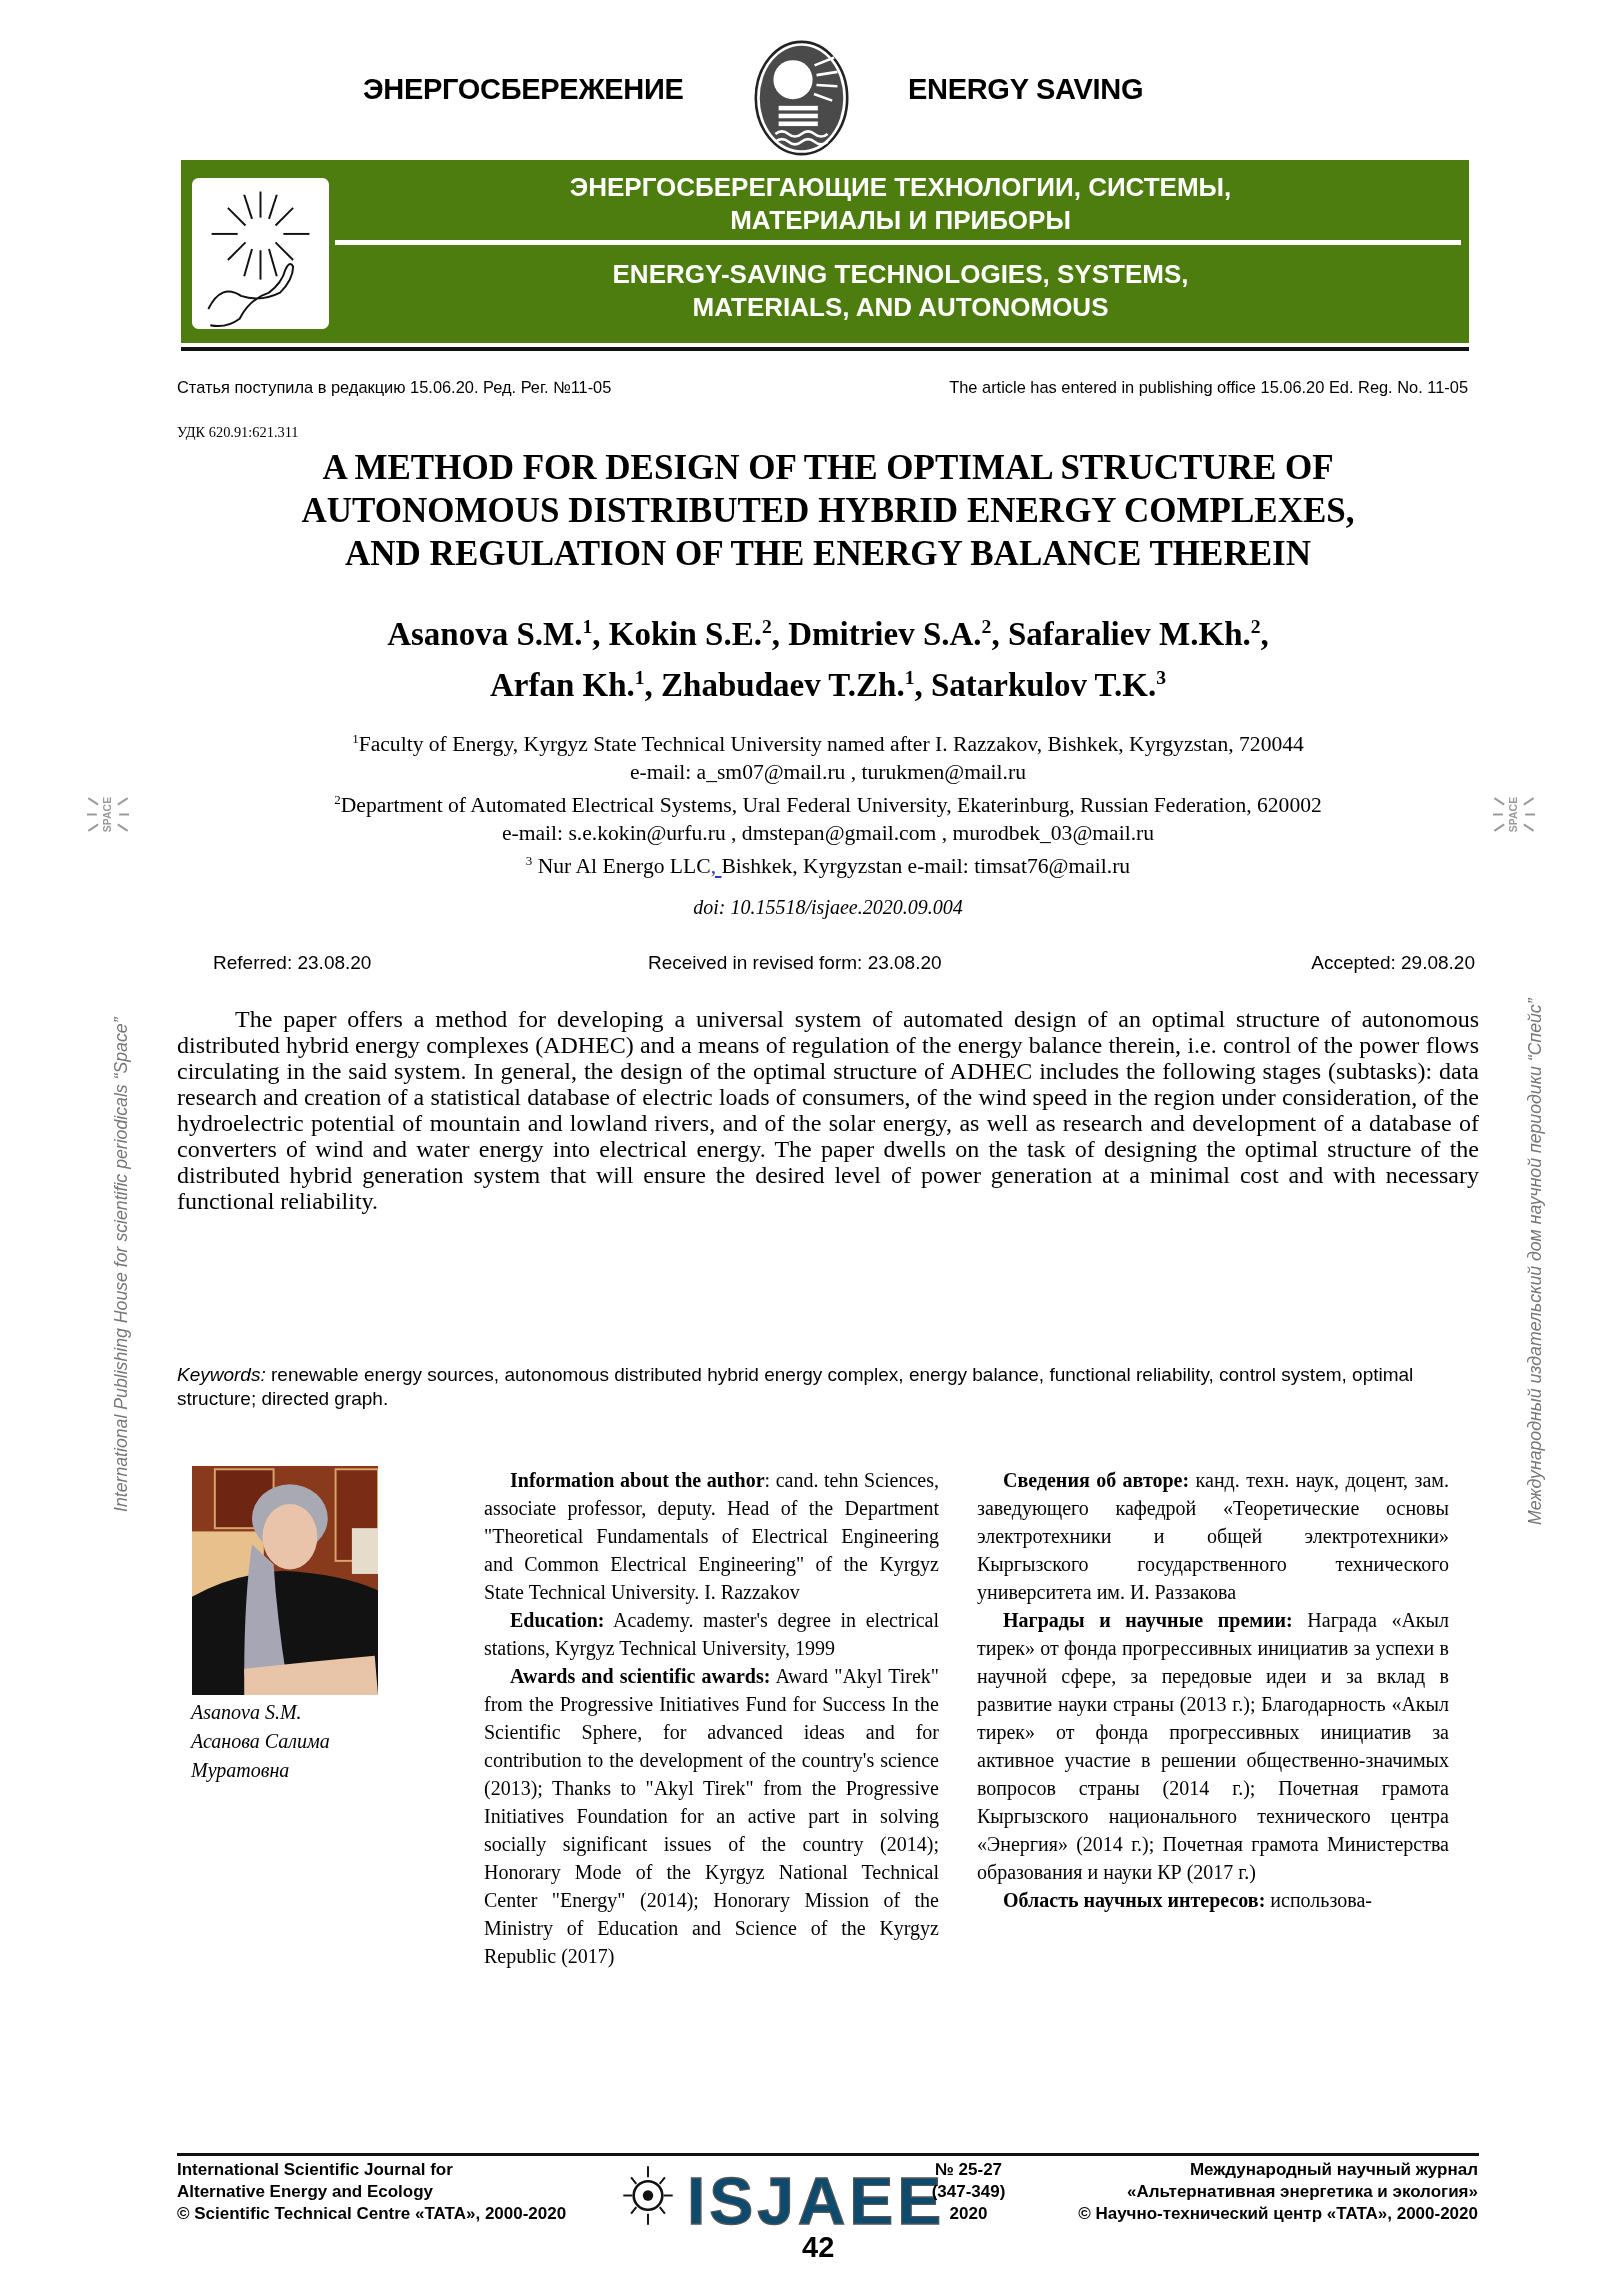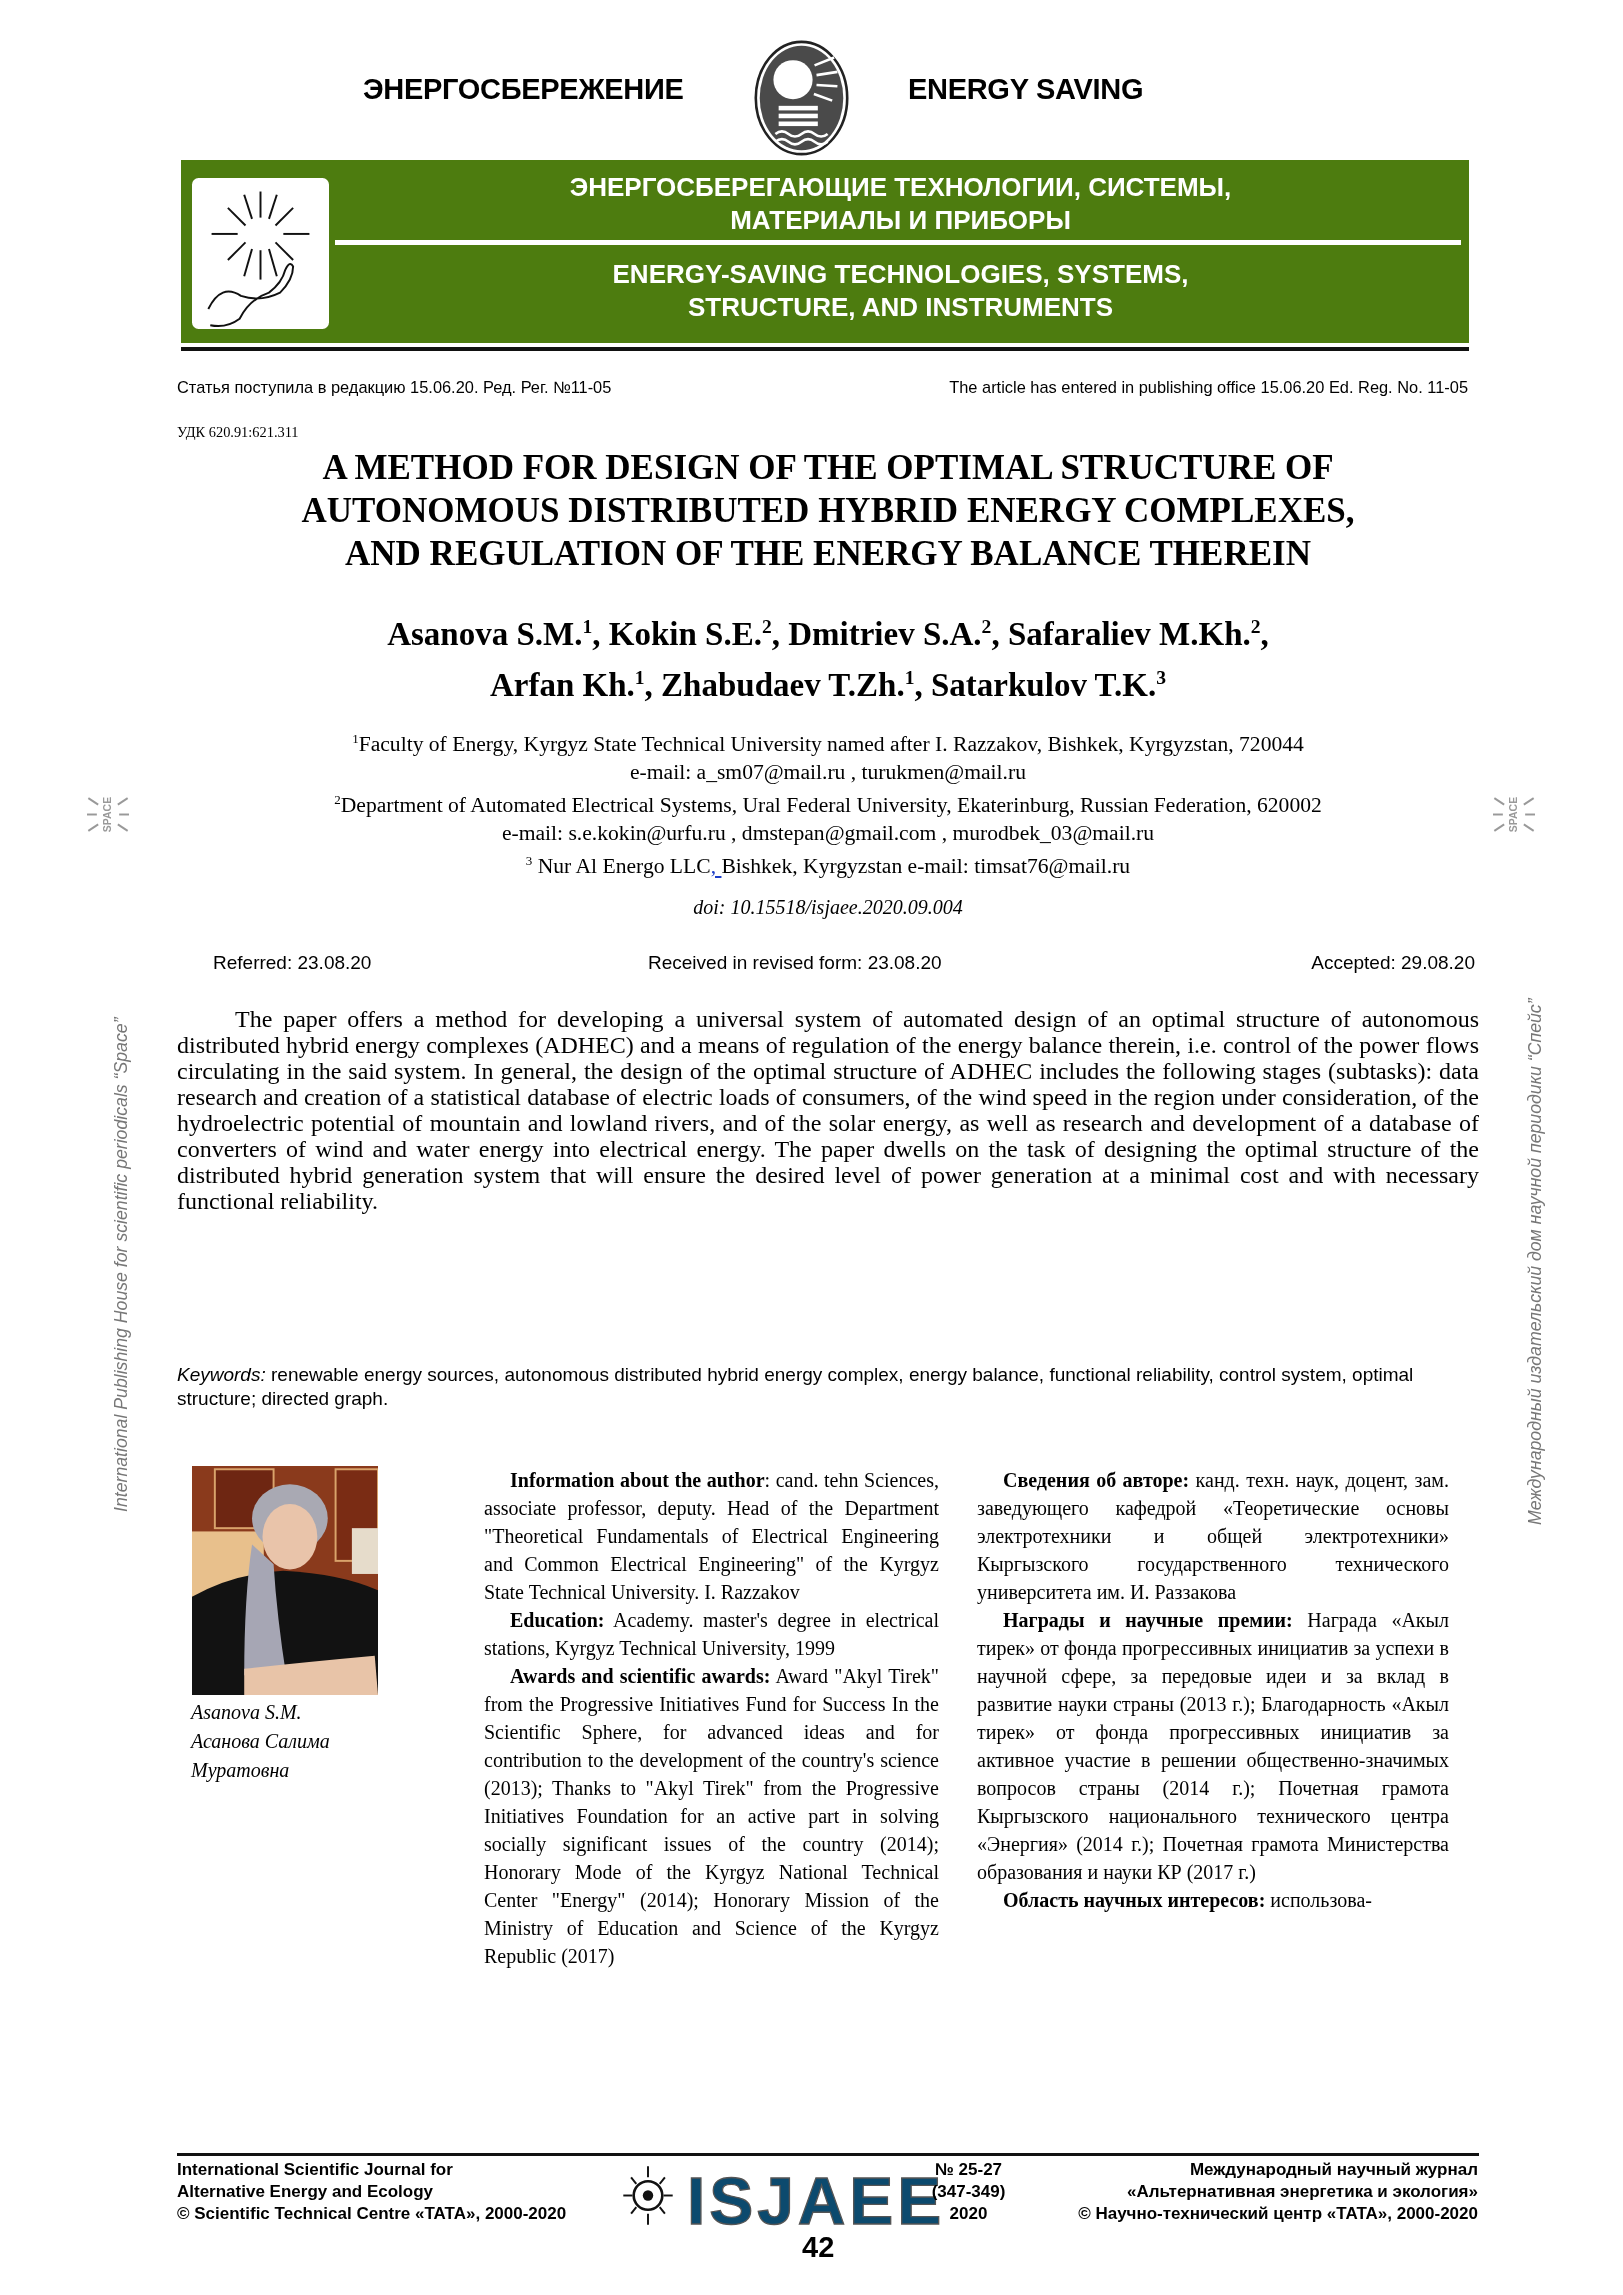--- a/index.html
+++ b/index.html
@@ -147,21 +147,21 @@
       </g>
     </svg>
   </div>
   <div class="banner-ru">
     <div>ЭНЕРГОСБЕРЕГАЮЩИЕ ТЕХНОЛОГИИ, СИСТЕМЫ,</div>
     <div>МАТЕРИАЛЫ И ПРИБОРЫ</div>
   </div>
   <div class="banner-divider"></div>
   <div class="banner-en">
     <div>ENERGY-SAVING TECHNOLOGIES, SYSTEMS,</div>
-    <div>STRUCTURE, AND INSTRUMENTS</div>
+    <div>MATERIALS, AND AUTONOMOUS</div>
   </div>
 </div>
 <div class="banner-bottom-rule"></div>
 
 <div class="received-ru">Статья поступила в редакцию 15.06.20. Ред. Рег. №11-05</div>
 <div class="received-en">The article has entered in publishing office 15.06.20 Ed. Reg. No. 11-05</div>
 <div class="udk">УДК 620.91:621.311</div>
 
 <div class="title">
   <div>A METHOD FOR DESIGN OF THE OPTIMAL STRUCTURE OF</div>

